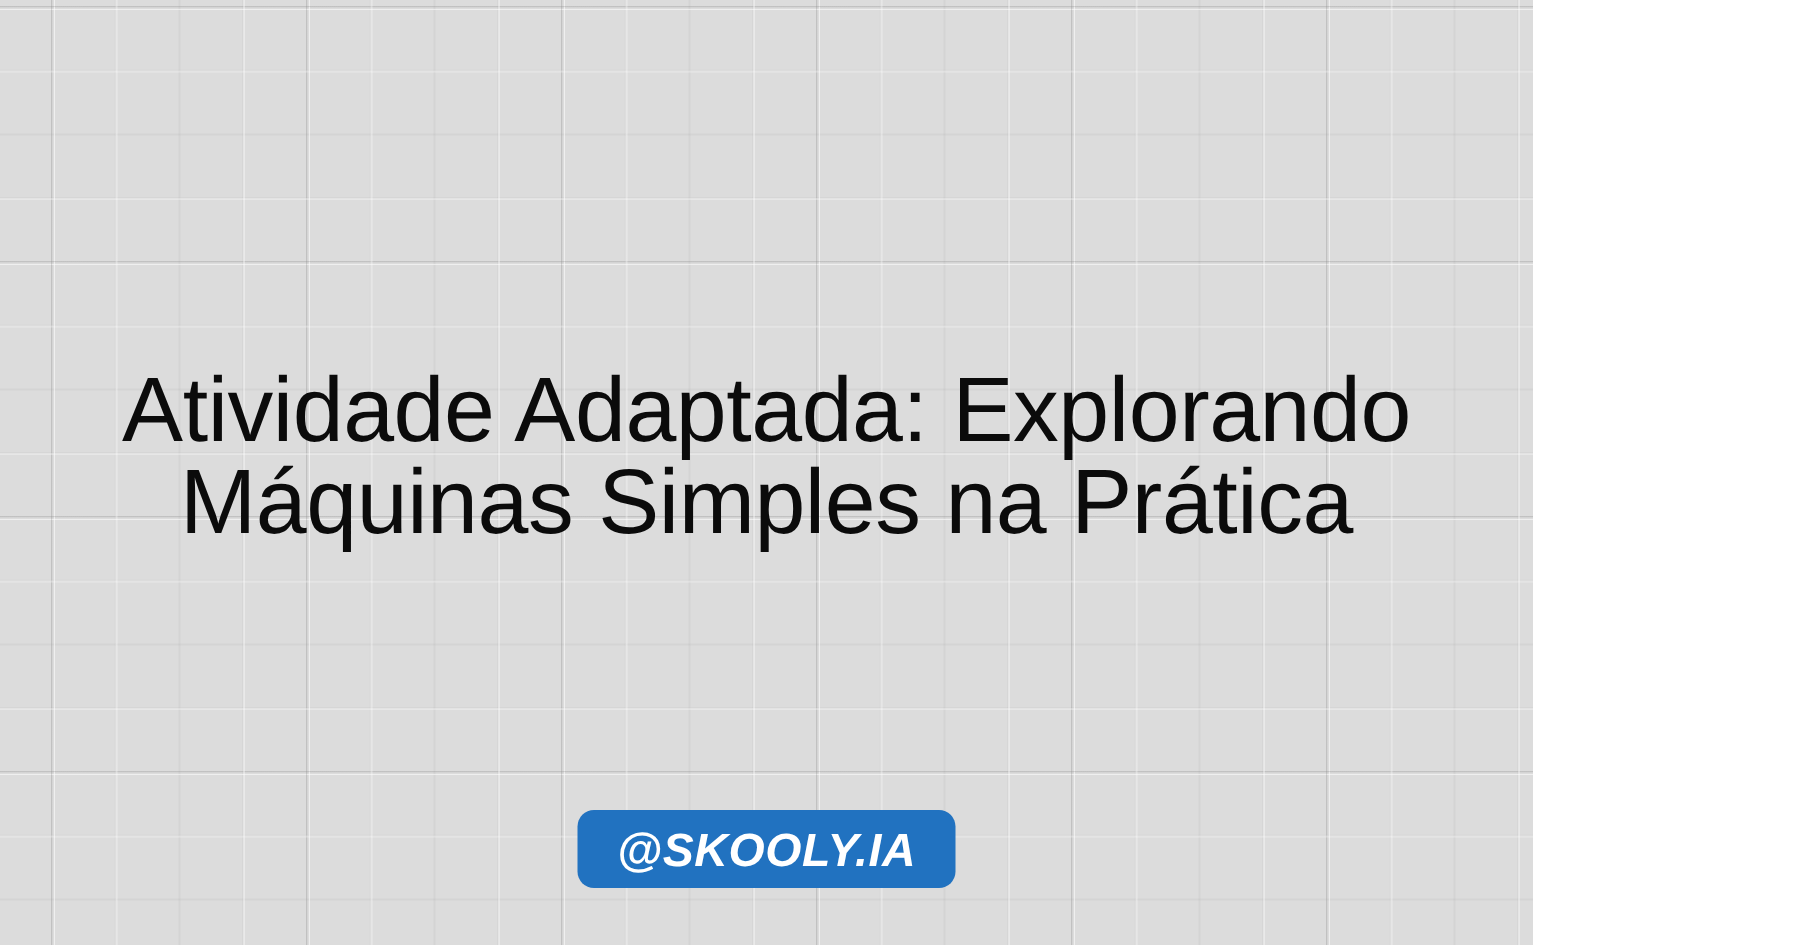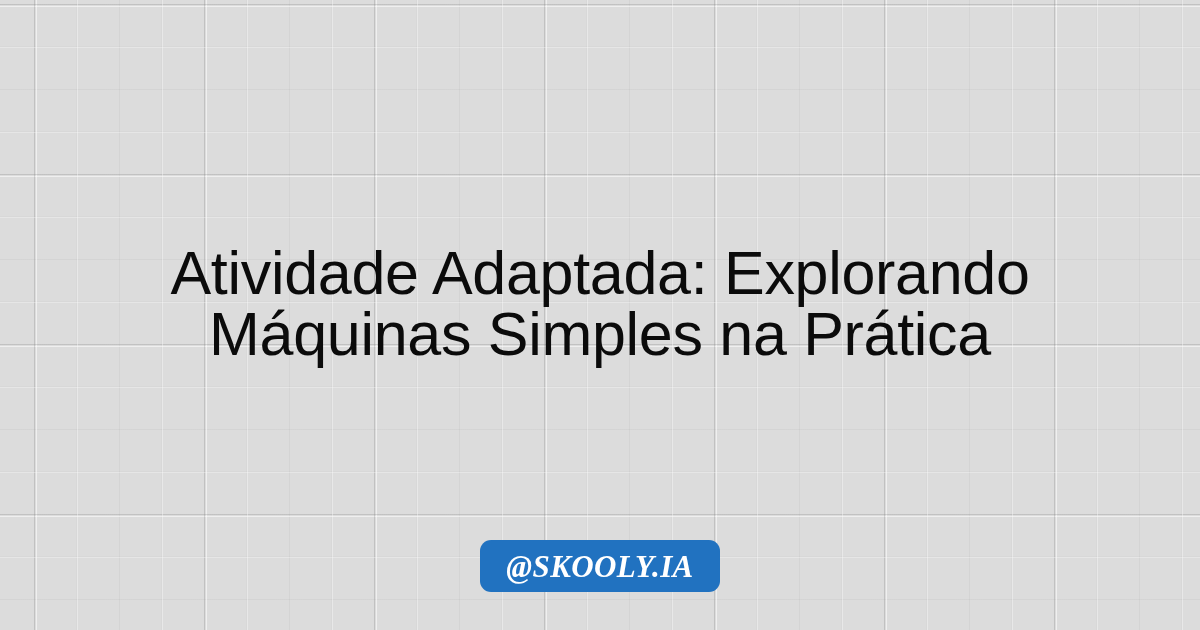--- a/index.html
+++ b/index.html
@@ -9,21 +9,21 @@
 
   body {
     width: 1200px;
     height: 630px;
     overflow: hidden;
     font-family: "Liberation Sans", sans-serif;
   }
 
   .card {
     position: relative;
-    width: 1200px;
+    width: 1022px;
     height: 630px;
     box-sizing: border-box;
     background-color: #dddddd;
     display: flex;
     flex-direction: column;
     align-items: center;
     overflow: hidden;
   }
 
   
@@ -100,21 +100,21 @@
 
   .handle-badge {
     display: inline-flex;
     align-items: center;
     justify-content: center;
     height: 52px;
     padding: 0 26px;
     border-radius: 11px;
     background-color: #2172c0;
     color: #ffffff;
-    font-family: Liberation Serif, serif;
+    font-family: Liberation Sans, sans-serif;
     font-size: 31px;
     font-weight: 700;
     font-style: italic;
     letter-spacing: 0.4px;
     line-height: 1;
     white-space: nowrap;
     user-select: none;
   }
 </style>
 </head>

